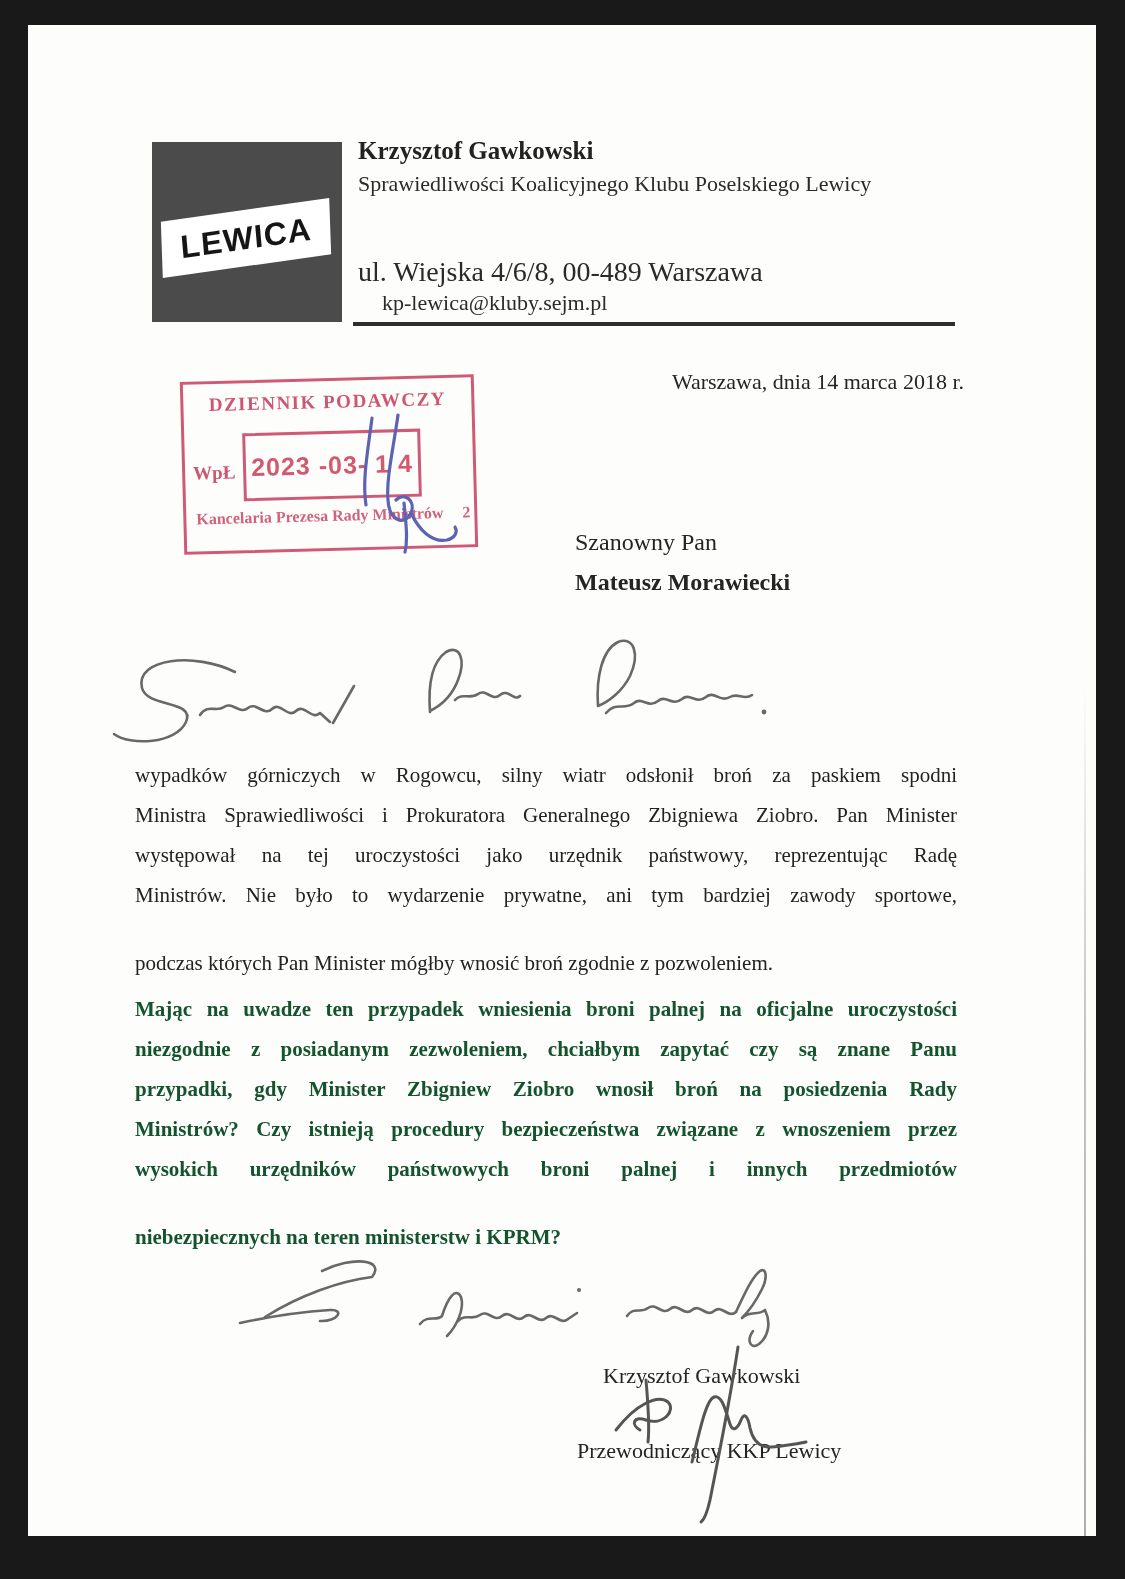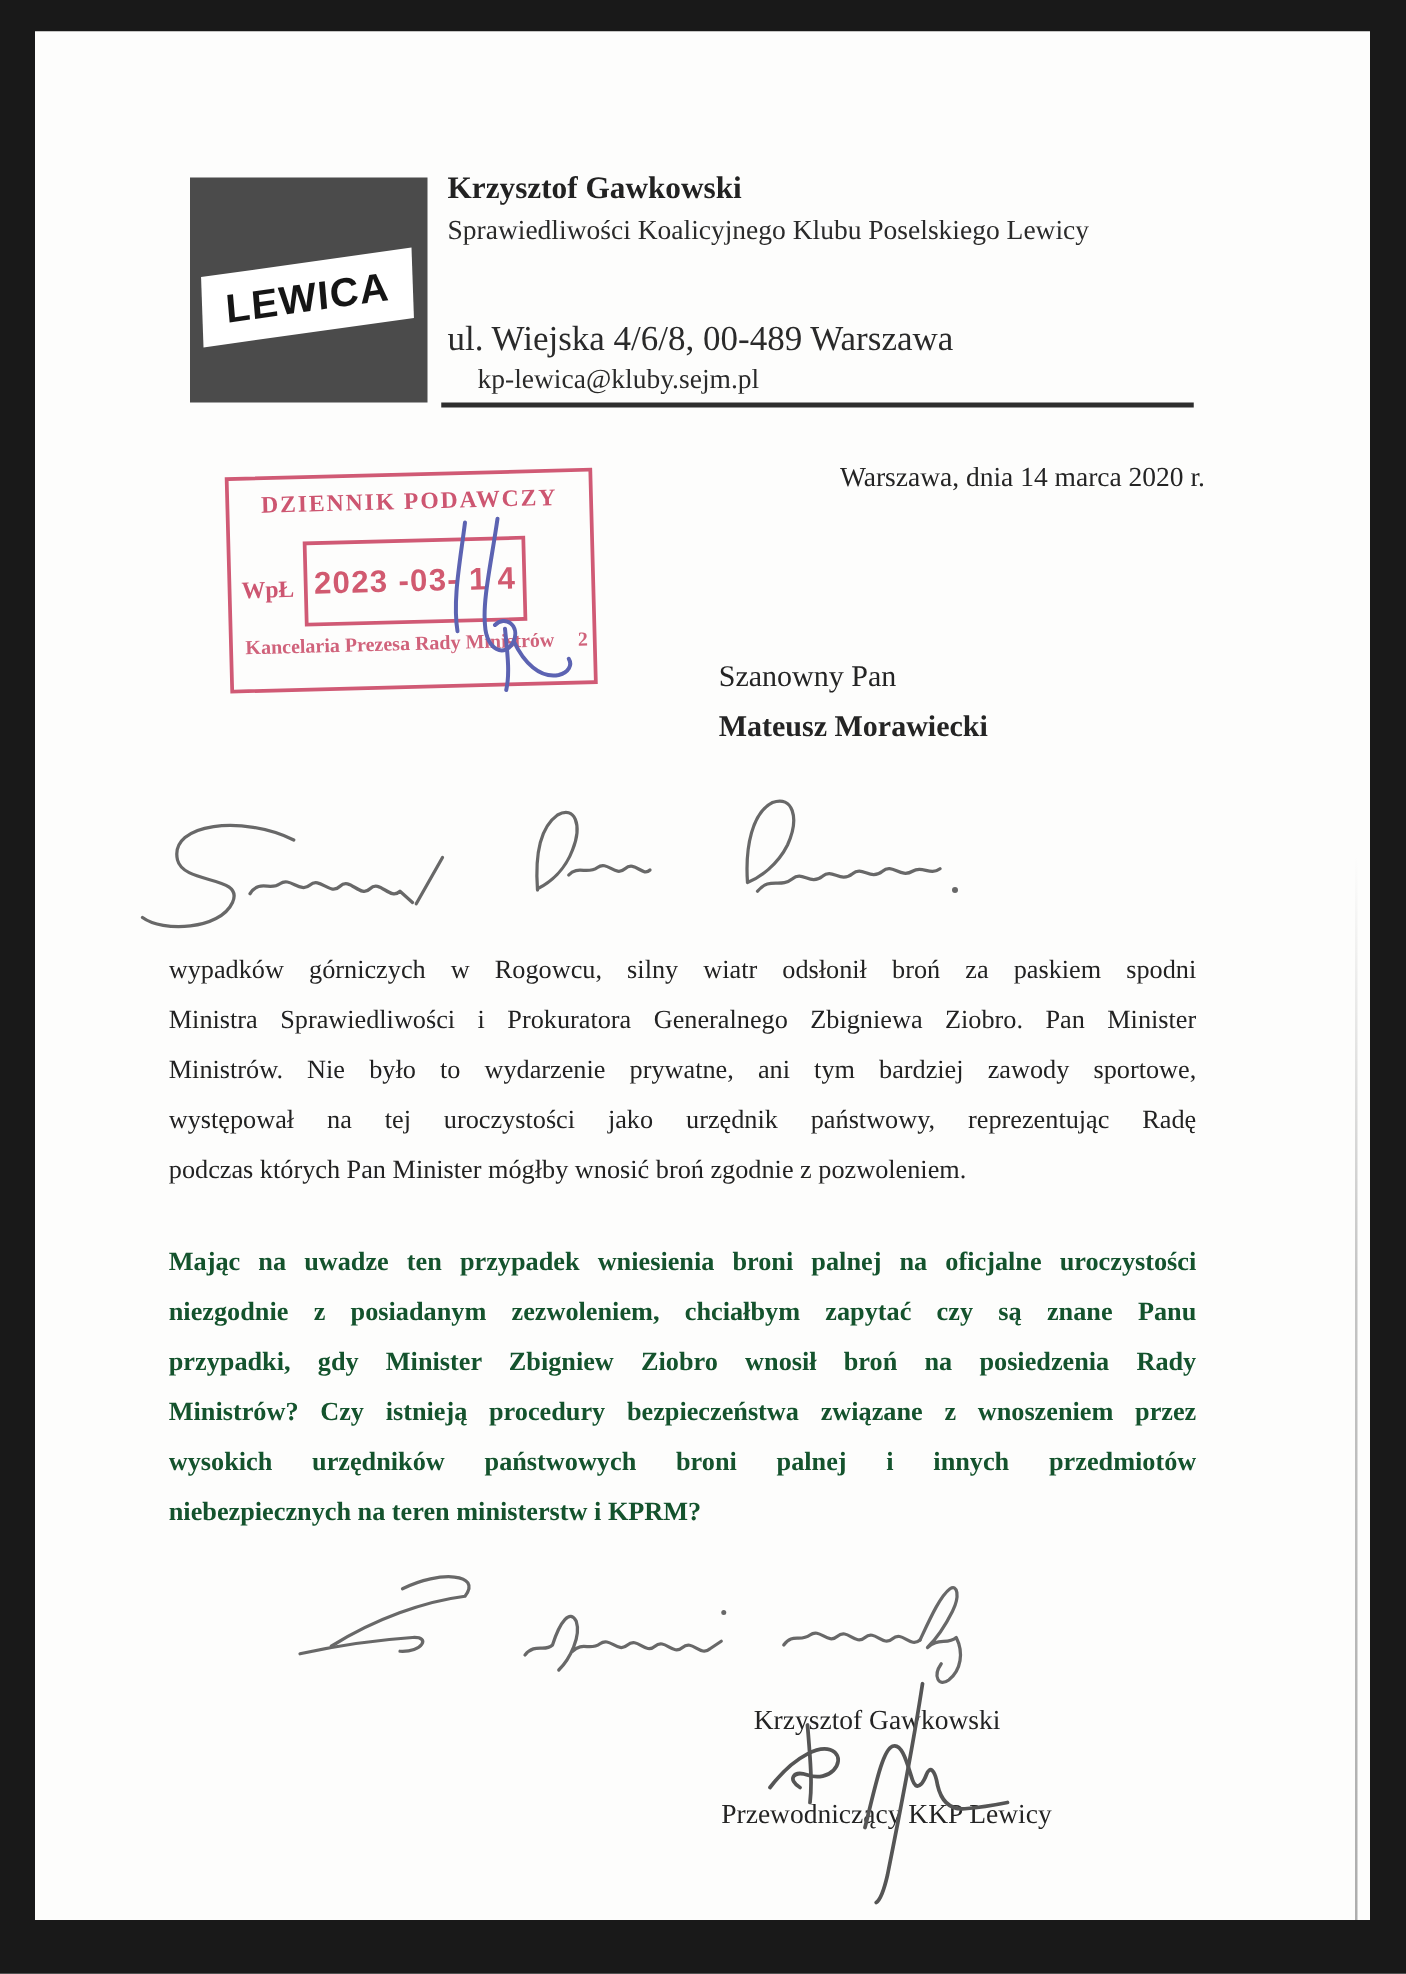--- a/index.html
+++ b/index.html
@@ -73,21 +73,21 @@
   .rcpt{left:547px;top:497px;font-size:24px;color:#242424;line-height:40px;}
   .rcpt .r-name{font-weight:bold;}
 
   
   .para{left:107px;width:822px;font-size:21px;color:#222;}
   .para .line{
     height:40px;line-height:40px;
     text-align:justify;text-align-last:justify;
     overflow:hidden;white-space:nowrap;
   }
-  .para .line:last-child{text-align-last:left;}
+  .para .line:last-child{text-align-last:left;margin-top:28px;}
   .p1{top:730px;}
   .p2{top:964px;font-weight:bold;color:#14532d;}
 
   
   .sig-name{left:575px;top:1338px;font-size:22px;color:#242424;}
   .sig-title{left:549px;top:1413px;font-size:22px;color:#242424;}
 
   
   .ink{left:0;top:0;width:1068px;height:1511px;pointer-events:none;}
   .ink path{fill:none;stroke-linecap:round;stroke-linejoin:round;}
@@ -121,31 +121,31 @@
     <div class="stamp-wpl">WpŁ</div>
     <div class="stamp-datebox">
       <span>2023 -03- 1 4</span>
     </div>
     <div class="stamp-office">
       <span>Kancelaria Prezesa Rady Ministrów</span>
       <span class="stamp-num">2</span>
     </div>
   </div>
 
-  <div class="abs dateline">Warszawa, dnia 14 marca 2020 r.</div>
+  <div class="abs dateline">Warszawa, dnia 14 marca 2018 r.</div>
   <div class="abs rcpt">
     <div>Szanowny Pan</div>
     <div class="r-name">Mateusz Morawiecki</div>
   </div>
 
   <div class="abs para p1">
       <div class="line">wypadków górniczych w Rogowcu, silny wiatr odsłonił broń za paskiem spodni</div>
       <div class="line">Ministra Sprawiedliwości i Prokuratora Generalnego Zbigniewa Ziobro. Pan Minister</div>
+      <div class="line">występował na tej uroczystości jako urzędnik państwowy, reprezentując Radę</div>
       <div class="line">Ministrów. Nie było to wydarzenie prywatne, ani tym bardziej zawody sportowe,</div>
-      <div class="line">występował na tej uroczystości jako urzędnik państwowy, reprezentując Radę</div>
       <div class="line">podczas których Pan Minister mógłby wnosić broń zgodnie z pozwoleniem.</div>
     </div>
   <div class="abs para p2">
       <div class="line">Mając na uwadze ten przypadek wniesienia broni palnej na oficjalne uroczystości</div>
       <div class="line">niezgodnie z posiadanym zezwoleniem, chciałbym zapytać czy są znane Panu</div>
       <div class="line">przypadki, gdy Minister Zbigniew Ziobro wnosił broń na posiedzenia Rady</div>
       <div class="line">Ministrów? Czy istnieją procedury bezpieczeństwa związane z wnoszeniem przez</div>
       <div class="line">wysokich urzędników państwowych broni palnej i innych przedmiotów</div>
       <div class="line">niebezpiecznych na teren ministerstw i KPRM?</div>
     </div>

